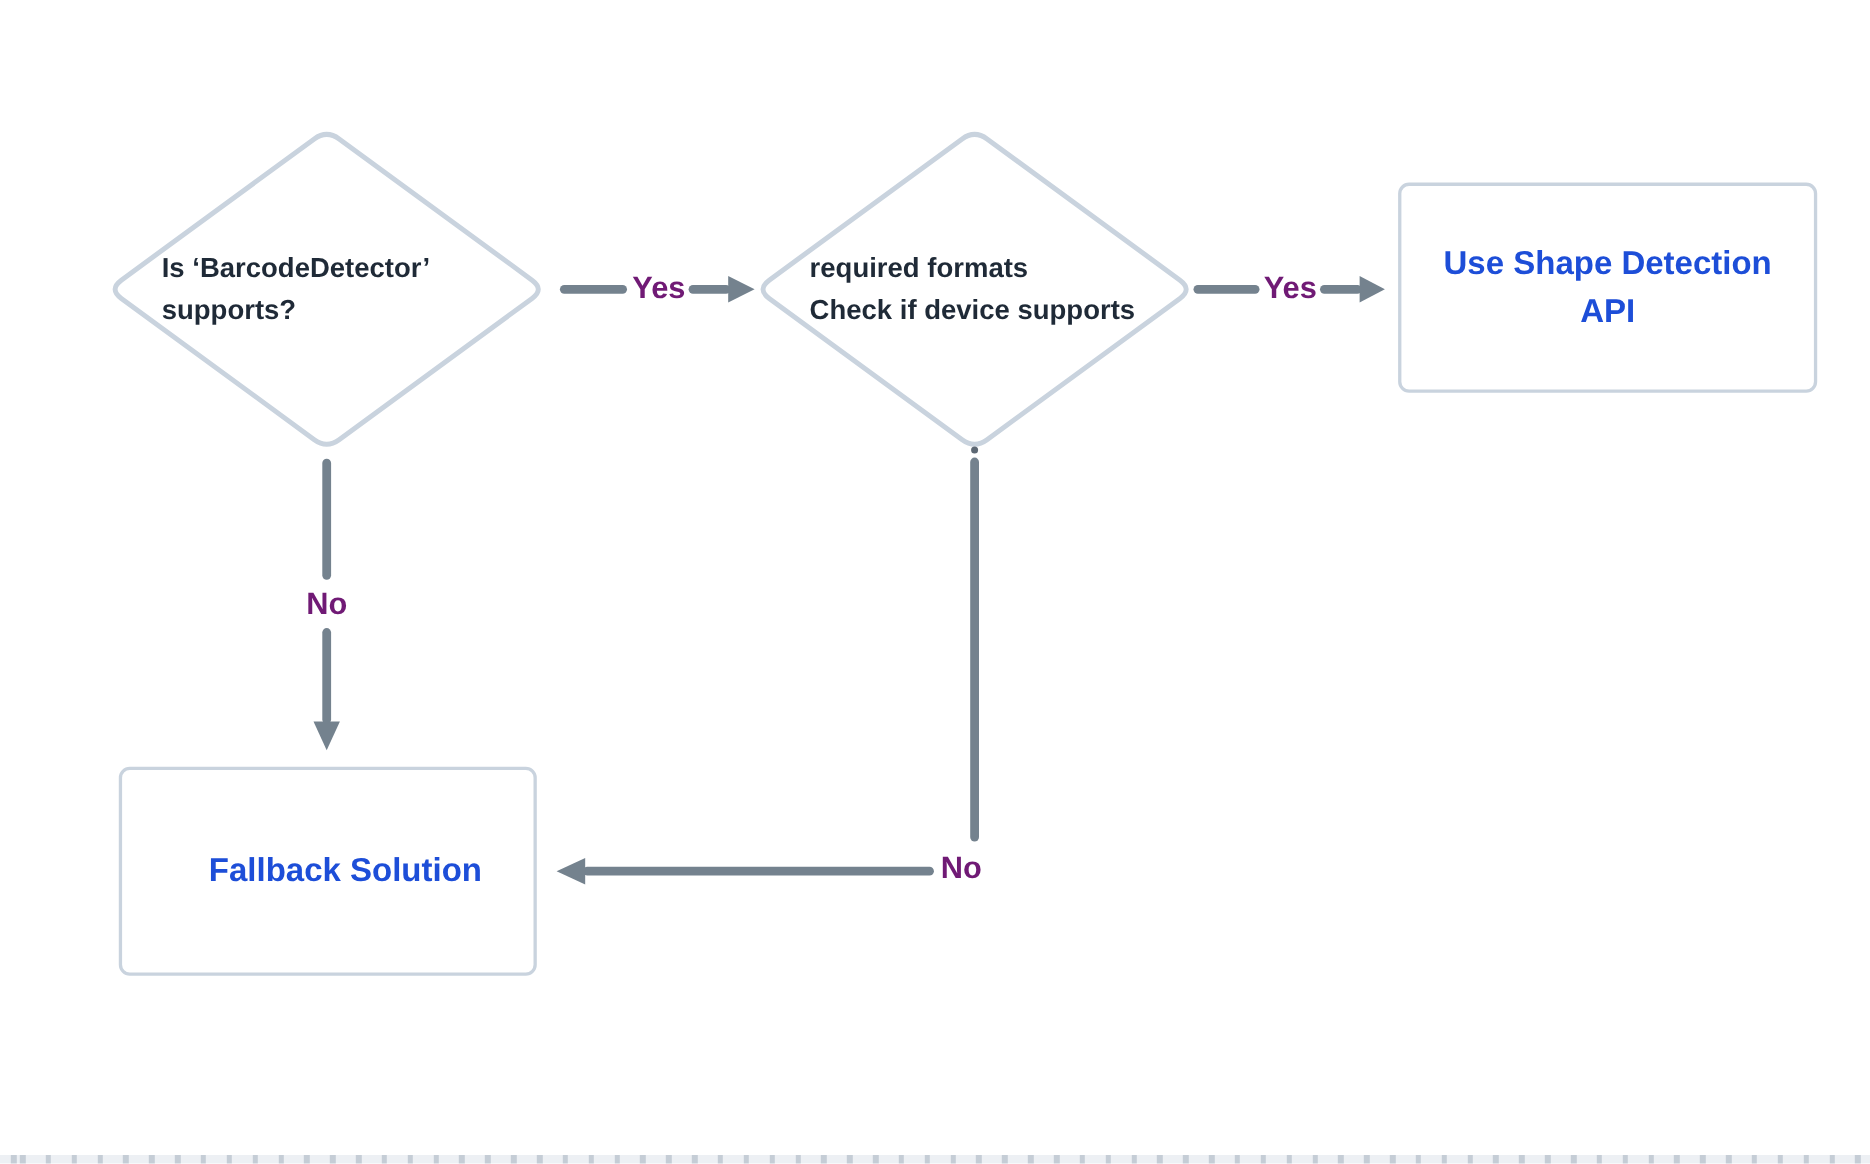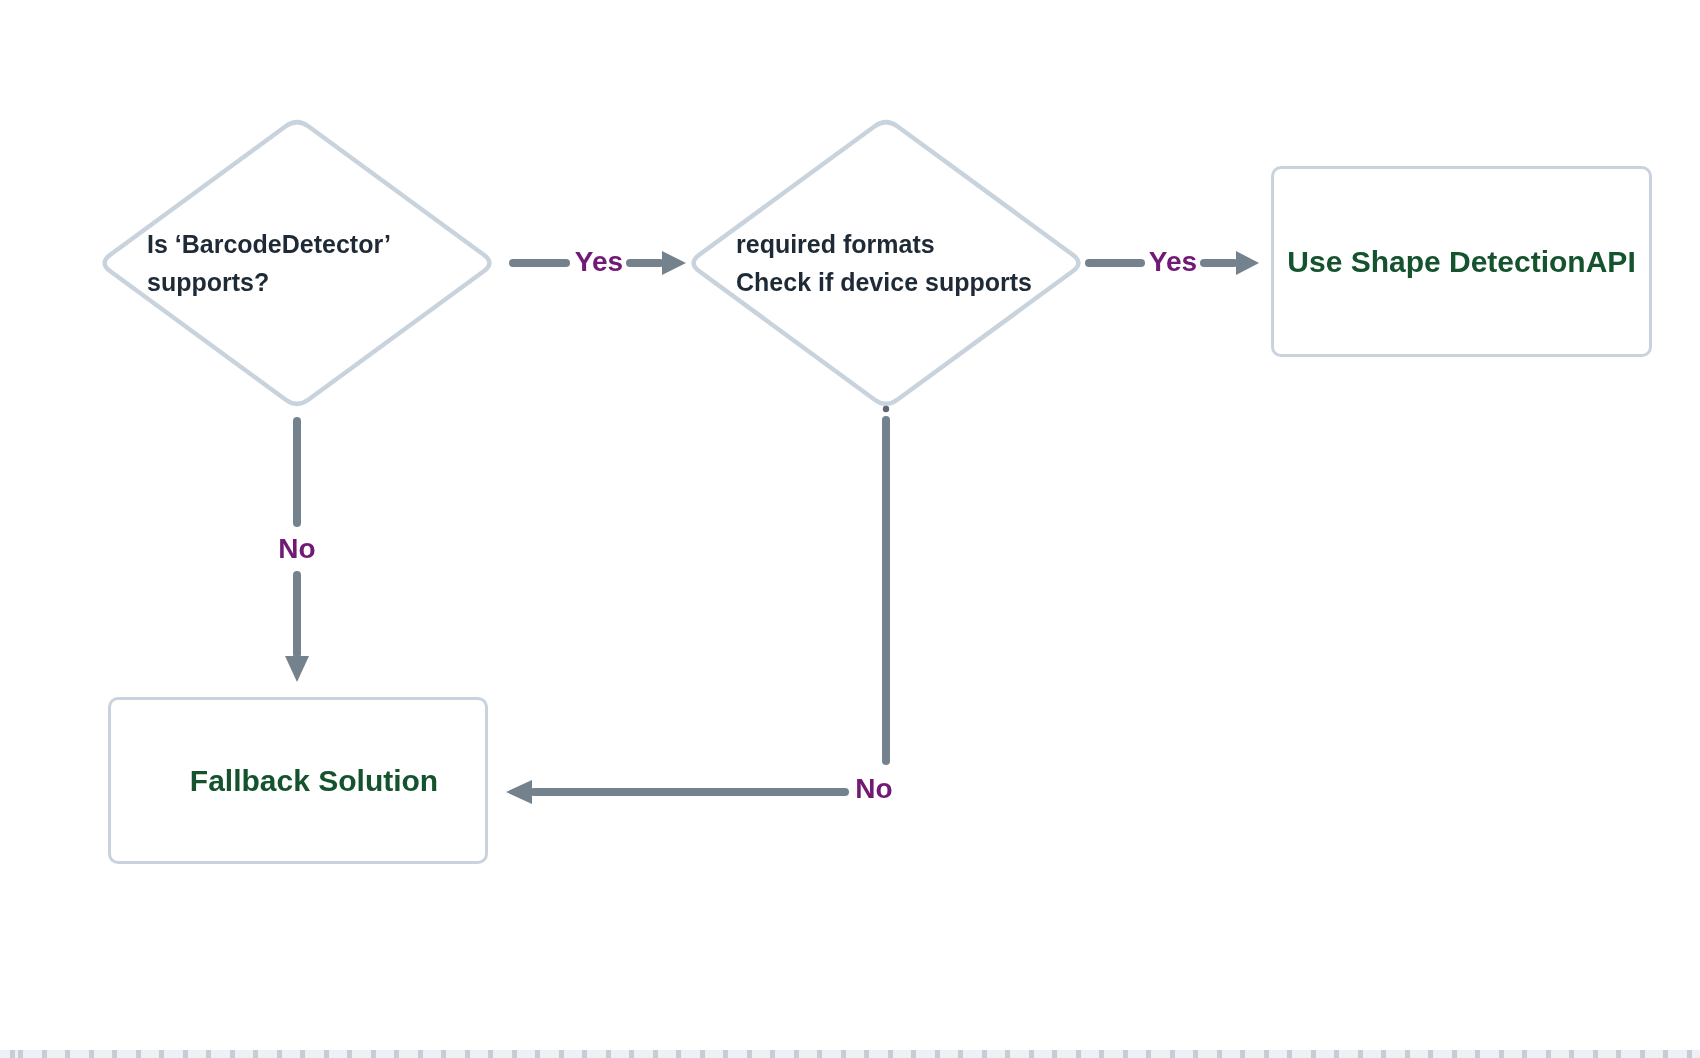--- a/index.html
+++ b/index.html
@@ -31,39 +31,40 @@
     font-weight: 600;
     color: #1f2a37;
   }
   .process-box {
     position: absolute;
     box-sizing: border-box;
     border: 3px solid #c9d3de;
     border-radius: 10px;
     background: #ffffff;
     display: flex;
+    flex-direction: column;
     align-items: center;
     justify-content: center;
     text-align: center;
     font-size: 30px;
     line-height: 44px;
     font-weight: 600;
-    color: #14532d;
+    color: #1d4ed8;
   }
   .box-use-shape {
     left: 1271px;
     top: 166px;
     width: 381px;
     height: 191px;
   }
   .box-fallback {
     left: 108px;
     top: 697px;
     width: 380px;
-    height: 167px;
+    height: 190px;
     padding-left: 32px;
   }
   .edge-label {
     position: absolute;
     transform: translate(-50%, -50%);
     font-size: 28px;
     font-weight: 600;
     color: #701a75;
     white-space: nowrap;
   }

